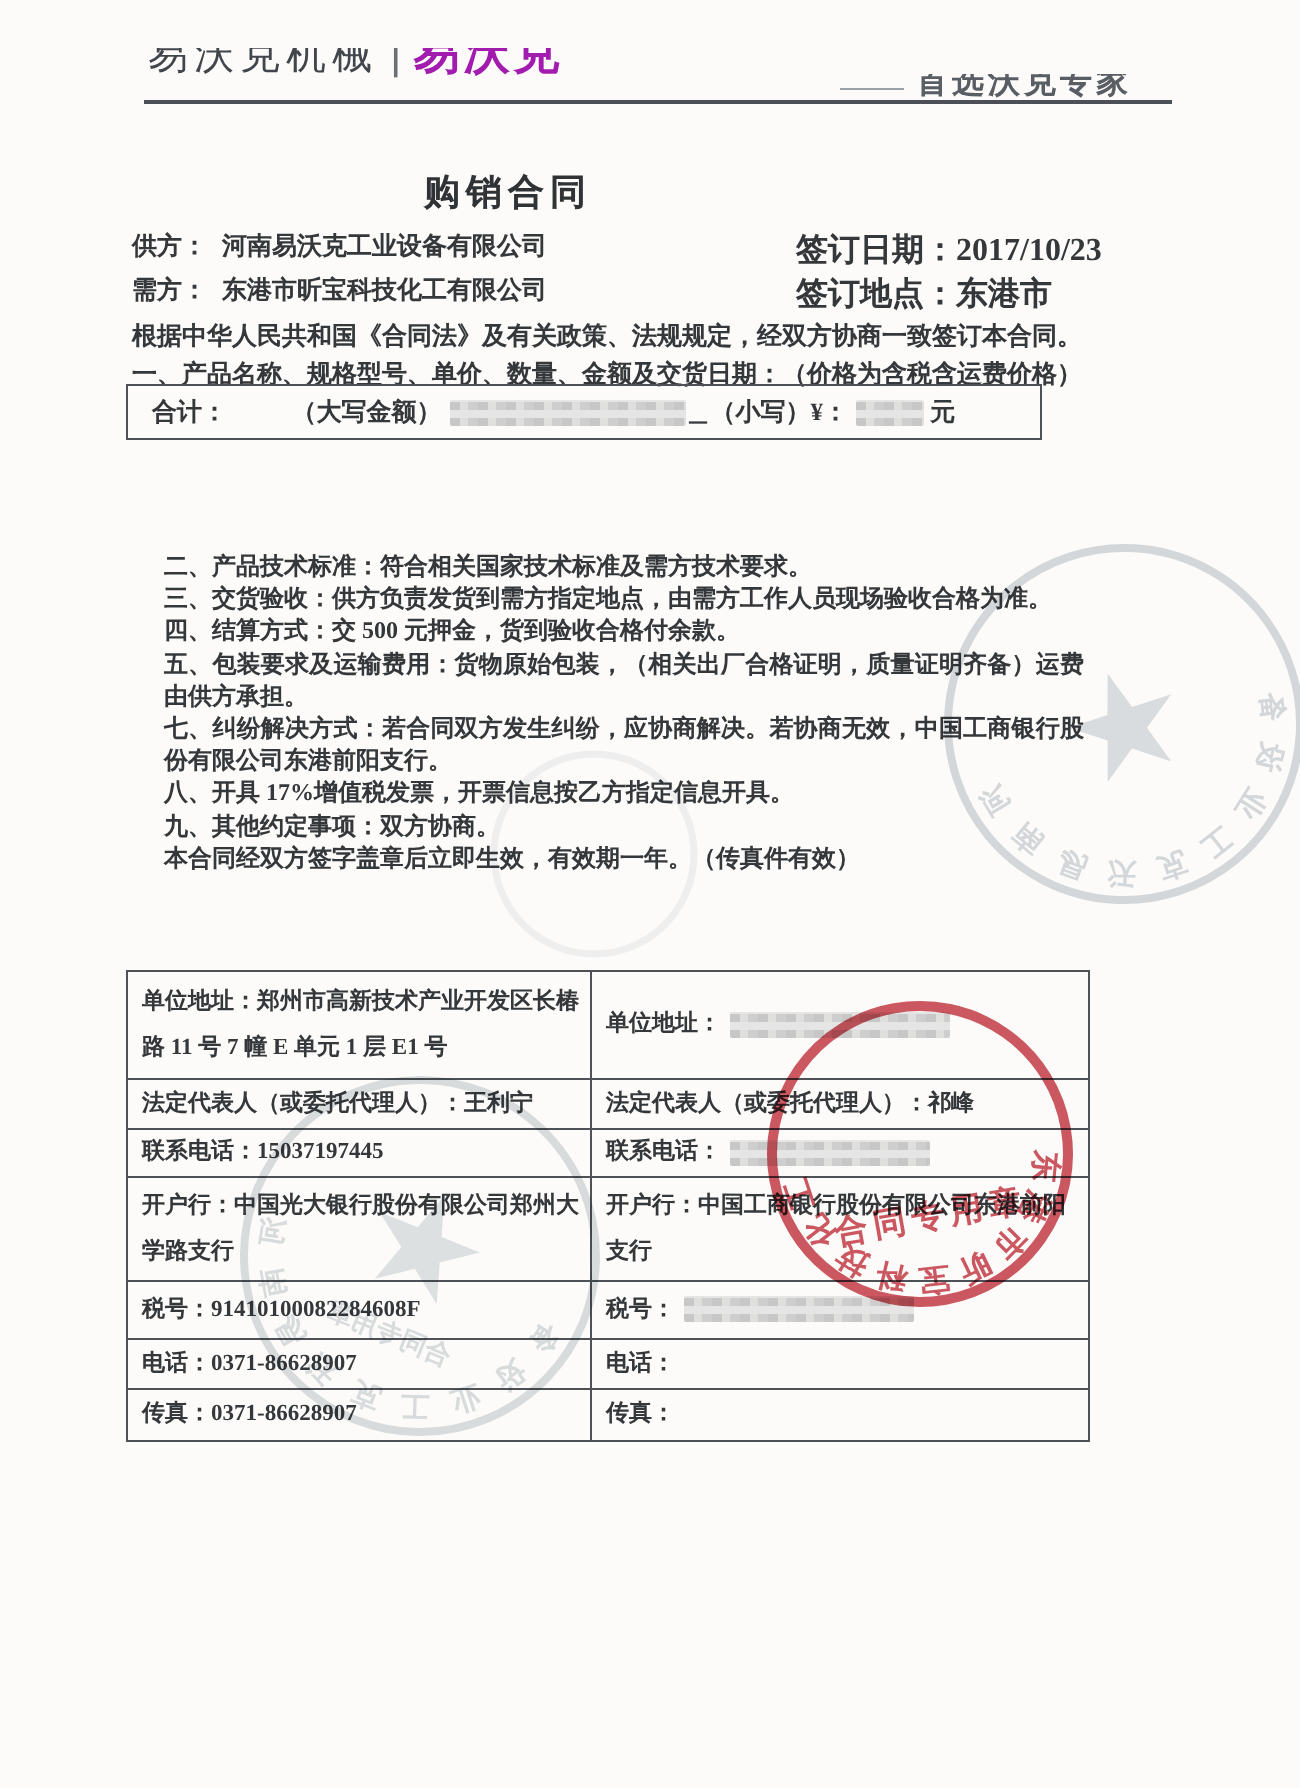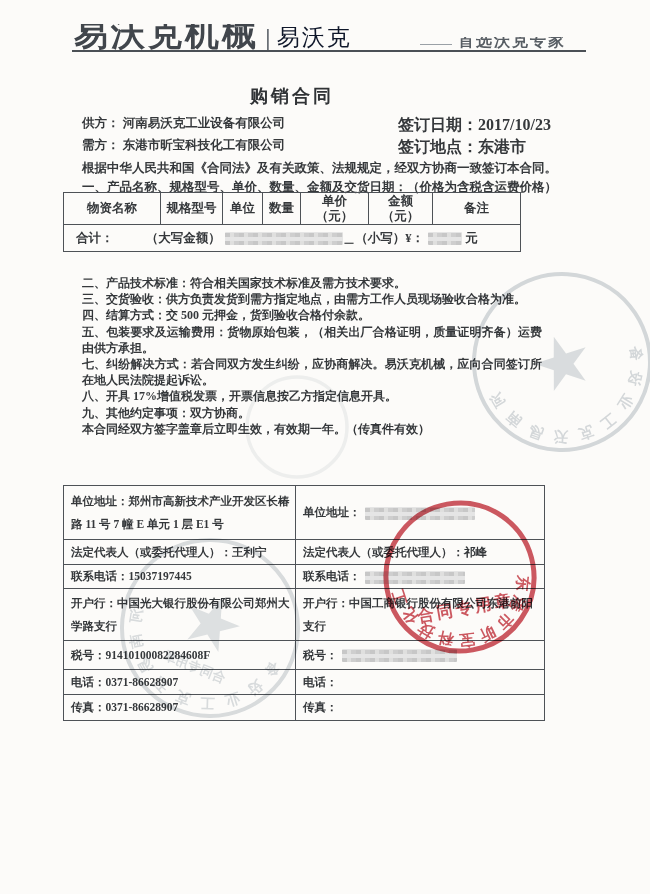--- a/index.html
+++ b/index.html
@@ -7,33 +7,33 @@
     position:relative; width:650px; height:894px; margin:0 auto;
     background:#fcfbf9; overflow:hidden;
     font-family:"Liberation Serif","DejaVu Serif",serif;
     color:#35383b; font-weight:bold;
   }
 
   
   .brand-clip{position:absolute;left:74px;top:24px;width:330px;height:26px;overflow:hidden;}
   .brand-inner{position:absolute;top:-13px;left:0;white-space:nowrap;
     font-family:"Liberation Sans","DejaVu Sans",sans-serif;color:#41464c;}
-  .brand-primary{font-size:34px;font-weight:bold;letter-spacing:3px;}
+  .brand-primary{font-size:20px;font-weight:normal;letter-spacing:3px;}
   .brand-div{font-size:22px;font-weight:normal;color:#6a7076;padding:0 6px;}
-  .brand-secondary{font-size:23px;font-weight:normal;letter-spacing:2px;color:#0f172a;}
+  .brand-secondary{font-size:23px;font-weight:bold;letter-spacing:2px;color:#a21caf;}
   .tag-dash{position:absolute;left:420px;top:44px;width:32px;border-top:1.5px solid #9aa0a6;}
   .tag-clip{position:absolute;left:458px;top:37px;width:120px;height:12px;overflow:hidden;}
   .tag-inner{position:absolute;top:-6px;left:0;font-size:16px;letter-spacing:2px;color:#585e64;
     font-family:Liberation Sans, sans-serif;white-space:nowrap;}
   .head-rule{position:absolute;left:72px;top:50px;width:514px;height:2px;background:#4b5056;}
 
   
-  .title{position:absolute;left:212px;top:84px;width:160px;text-align:center;
+  .title{position:absolute;left:212px;top:84px;width:160px;text-align:left;
     font-size:18px;letter-spacing:3px;color:#303336;}
-  .intro-line{position:absolute;left:82px;font-size:12.5px;white-space:nowrap;}
+  .intro-line{position:absolute;left:66px;font-size:12.5px;white-space:nowrap;font-family:Liberation Mono, monospace;}
   .intro-right{position:absolute;left:398px;font-size:16px;white-space:nowrap;}
 
   
   table{border-collapse:collapse;}
   .ptable{position:absolute;left:63px;top:192px;table-layout:fixed;}
   .ptable td,.ptable th{border:1.5px solid #4e5257;font-size:12.5px;color:#35383b;
     text-align:center;vertical-align:middle;padding:0;overflow:hidden;}
   .ptable th{white-space:pre-line;line-height:15px;font-weight:bold;}
   .ptotal{text-align:left !important;padding-left:12px !important;white-space:nowrap;}
 
@@ -86,48 +86,37 @@
     <colgroup>
       <col style="width:97px">
         <col style="width:62px">
         <col style="width:40px">
       <col style="width:38px">
         <col style="width:68px">
         <col style="width:64px">
         <col style="width:88px">
     </colgroup>
     <tbody>
-        <tr style="height:32px">
-      <th>物资名称</th>
-      <th>规格型号</th>
-      <th>单位</th>
-      <th>数量</th>
-      <th>单价
-（元）</th>
-      <th>金额
-（元）</th>
-      <th>备注</th>
-    </tr>
     <tr style="height:27px">
       <td class="ptotal" colspan="7">
         <span>合计：</span>
         <span style="display:inline-block;width:26px"></span>
         <span>（大写金额）</span><span class="redact" style="width:118px;height:13px"></span><span>＿</span><span>（小写）¥：</span><span class="redact" style="width:34px;height:13px"></span>
         <span>元</span>
       </td>
     </tr>
   </tbody>
     </table>
 
   <div class="clauses">
     <p>二、产品技术标准：符合相关国家技术标准及需方技术要求。</p>
     <p>三、交货验收：供方负责发货到需方指定地点，由需方工作人员现场验收合格为准。</p>
     <p>四、结算方式：交 500 元押金，货到验收合格付余款。</p>
     <p>五、包装要求及运输费用：货物原始包装，（相关出厂合格证明，质量证明齐备）运费由供方承担。</p>
-    <p>七、纠纷解决方式：若合同双方发生纠纷，应协商解决。易沃克机械，应向合同签订所在地人民法院提起诉讼。</p>
+    <p>七、纠纷解决方式：若合同双方发生纠纷，应协商解决。若协商无效，中国工商银行股份有限公司东港前阳支行。</p>
     <p>八、开具 17%增值税发票，开票信息按乙方指定信息开具。</p>
     <p>九、其他约定事项：双方协商。</p>
     <p>本合同经双方签字盖章后立即生效，有效期一年。（传真件有效）</p>
   </div>
 
   <table class="itable">
     <colgroup>
         <col style="width:232px">
         <col style="width:249px">
       </colgroup>

